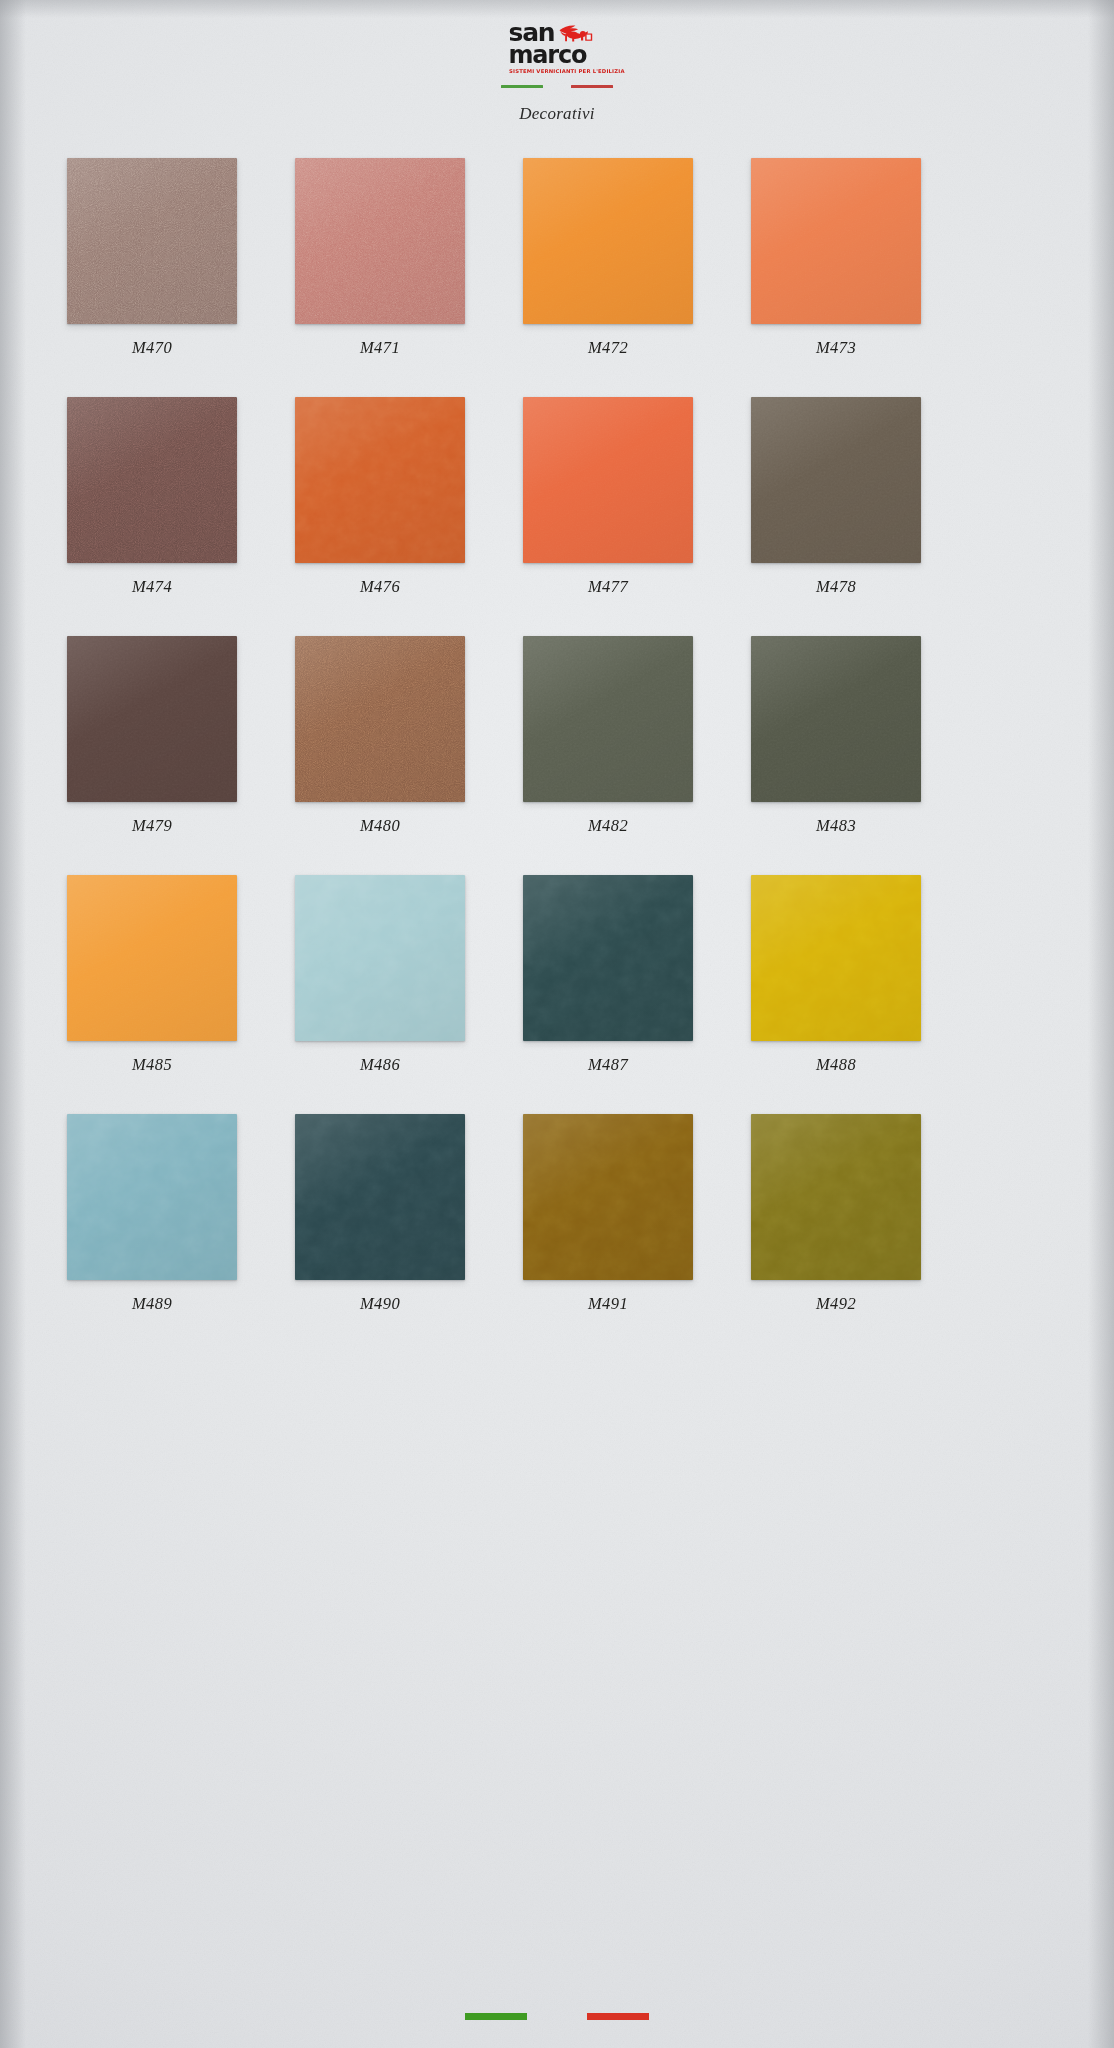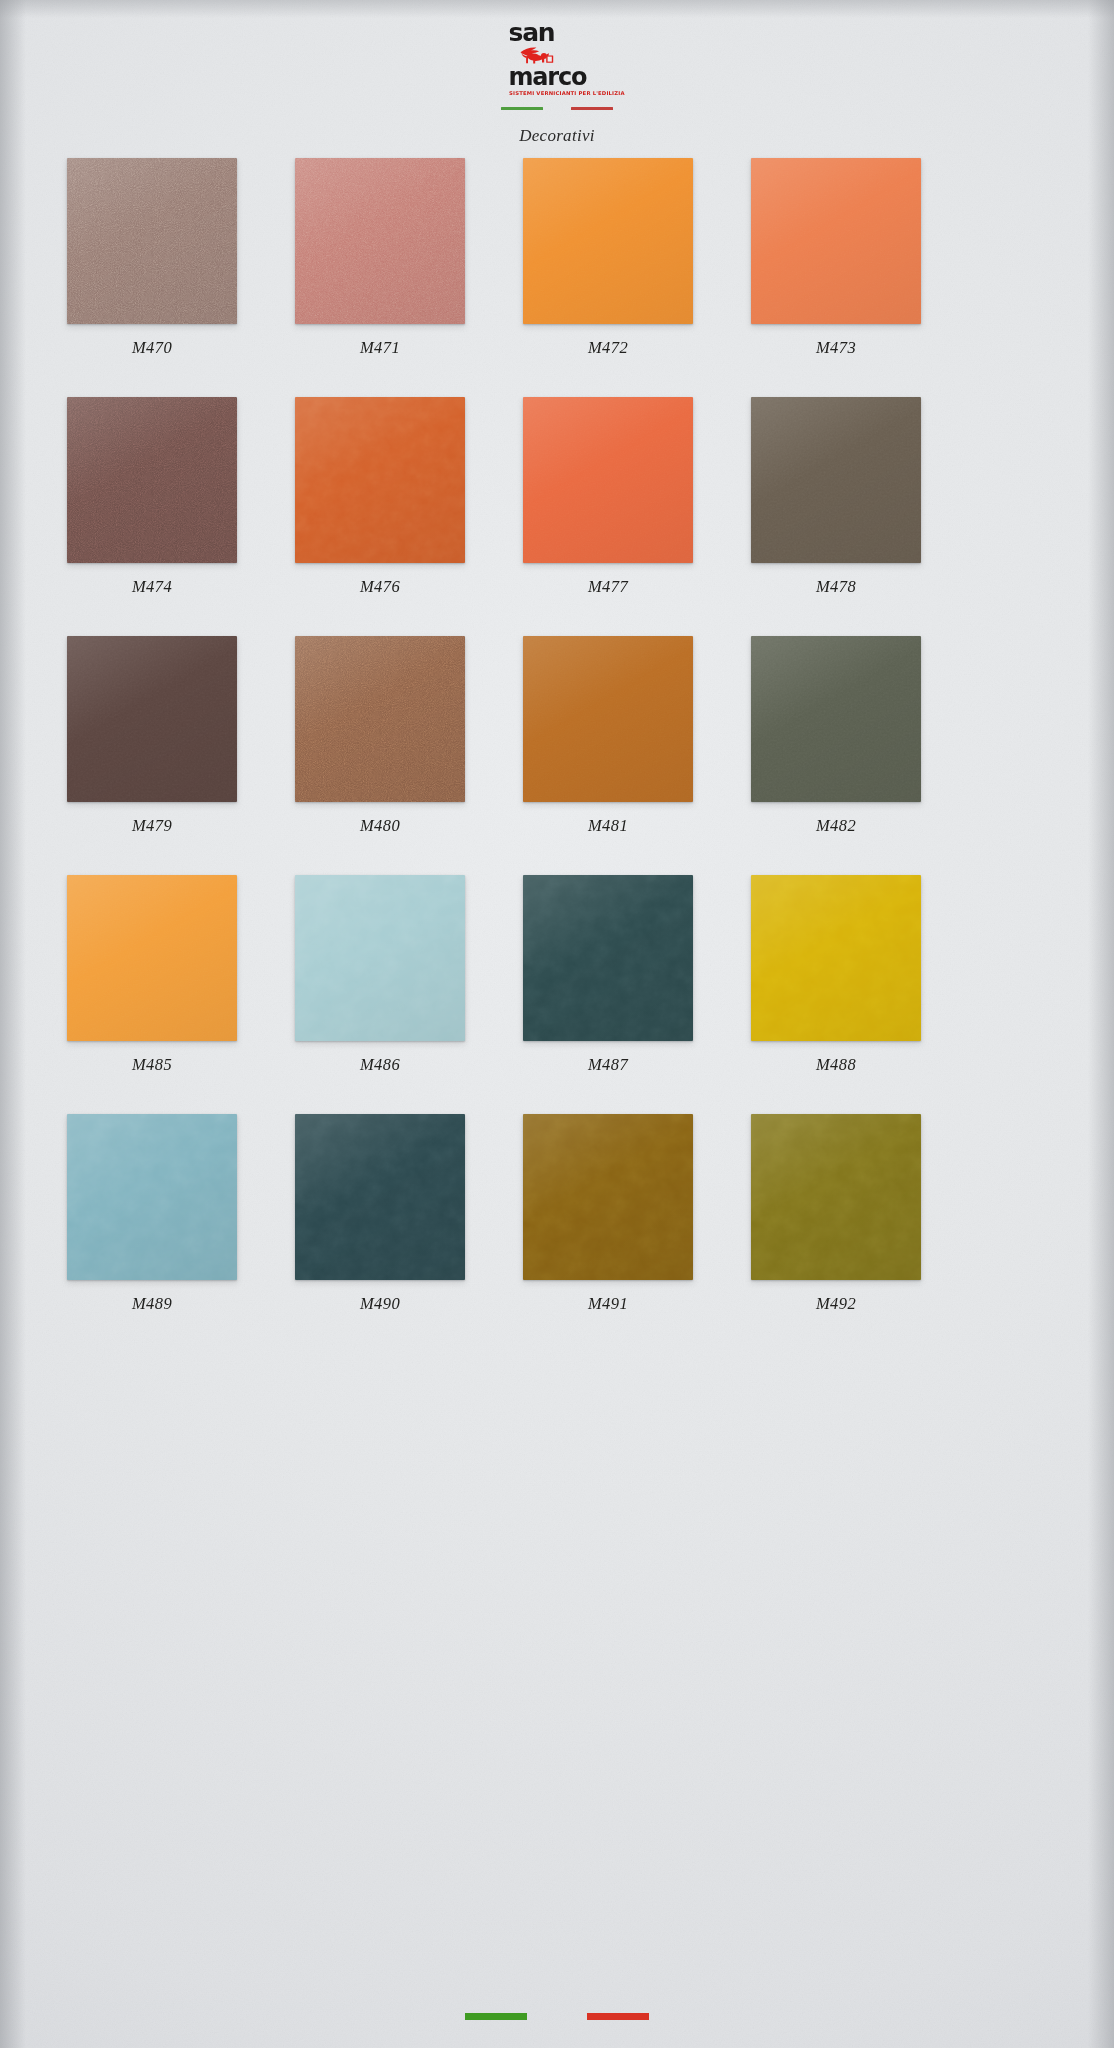--- a/index.html
+++ b/index.html
@@ -58,22 +58,21 @@
 
   .logo-block {
     display: flex;
     flex-direction: column;
     align-items: flex-start;
     width: 97px;
   }
 
   .logo-row {
     display: flex;
-    align-items: flex-end;
-    flex-direction: column;
+    align-items: flex-start;
   }
 
   .logo-word {
     font-family: "DejaVu Sans", sans-serif;
     font-weight: bold;
     font-size: 25px;
     line-height: .88em;
     letter-spacing: -1.2px;
     color: #1b1b1b;
   }
@@ -431,53 +430,53 @@
               </filter>
               <rect width="100%" height="100%" filter="url(#tx10)"></rect>
             </svg>
             <div class="sheen"></div>
           </div>
         </div>
         <div class="chip-label">M480</div>
       </div>
       <div class="cell">
         <div class="chip-wrap">
-          <div class="chip" style="background: rgb(187, 111, 38);">
-            <svg class="tex" width="170" height="166" style="mix-blend-mode: soft-light;">
-              <filter id="tx11">
-                <feTurbulence type="fractalNoise" baseFrequency="0.75" numOctaves="2" stitchTiles="stitch"></feTurbulence>
-                <feColorMatrix type="saturate" values="0"></feColorMatrix>
-                <feComponentTransfer>
-                  <feFuncA type="linear" slope="0.14"></feFuncA>
-                </feComponentTransfer>
-              </filter>
-              <rect width="100%" height="100%" filter="url(#tx11)"></rect>
-            </svg>
-            <div class="sheen"></div>
-          </div>
-        </div>
-        <div class="chip-label">M481</div>
-      </div>
-      <div class="cell">
-        <div class="chip-wrap">
           <div class="chip" style="background: rgb(92, 97, 82);">
             <svg class="tex" width="170" height="166" style="mix-blend-mode: soft-light;">
               <filter id="tx12">
                 <feTurbulence type="fractalNoise" baseFrequency="0.55" numOctaves="3" stitchTiles="stitch"></feTurbulence>
                 <feColorMatrix type="saturate" values="0"></feColorMatrix>
                 <feComponentTransfer>
                   <feFuncA type="linear" slope="0.2"></feFuncA>
                 </feComponentTransfer>
               </filter>
               <rect width="100%" height="100%" filter="url(#tx12)"></rect>
             </svg>
             <div class="sheen"></div>
           </div>
         </div>
         <div class="chip-label">M482</div>
+      </div>
+      <div class="cell">
+        <div class="chip-wrap">
+          <div class="chip" style="background: rgb(85, 89, 74);">
+            <svg class="tex" width="170" height="166" style="mix-blend-mode: soft-light;">
+              <filter id="tx13">
+                <feTurbulence type="fractalNoise" baseFrequency="0.55" numOctaves="3" stitchTiles="stitch"></feTurbulence>
+                <feColorMatrix type="saturate" values="0"></feColorMatrix>
+                <feComponentTransfer>
+                  <feFuncA type="linear" slope="0.2"></feFuncA>
+                </feComponentTransfer>
+              </filter>
+              <rect width="100%" height="100%" filter="url(#tx13)"></rect>
+            </svg>
+            <div class="sheen"></div>
+          </div>
+        </div>
+        <div class="chip-label">M483</div>
       </div>
       <div class="cell">
         <div class="chip-wrap">
           <div class="chip" style="background: rgb(243, 160, 61);">
             <svg class="tex" width="170" height="166" style="mix-blend-mode: soft-light;">
               <filter id="tx15">
                 <feTurbulence type="fractalNoise" baseFrequency="0.75" numOctaves="2" stitchTiles="stitch"></feTurbulence>
                 <feColorMatrix type="saturate" values="0"></feColorMatrix>
                 <feComponentTransfer>
                   <feFuncA type="linear" slope="0.14"></feFuncA>

